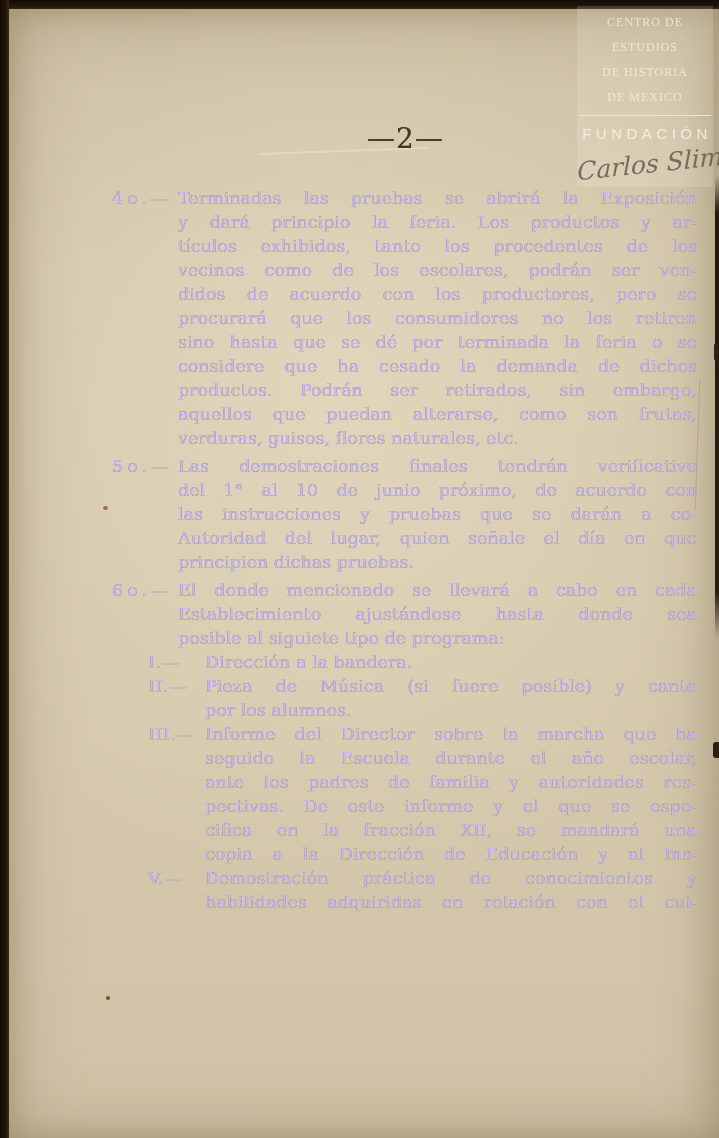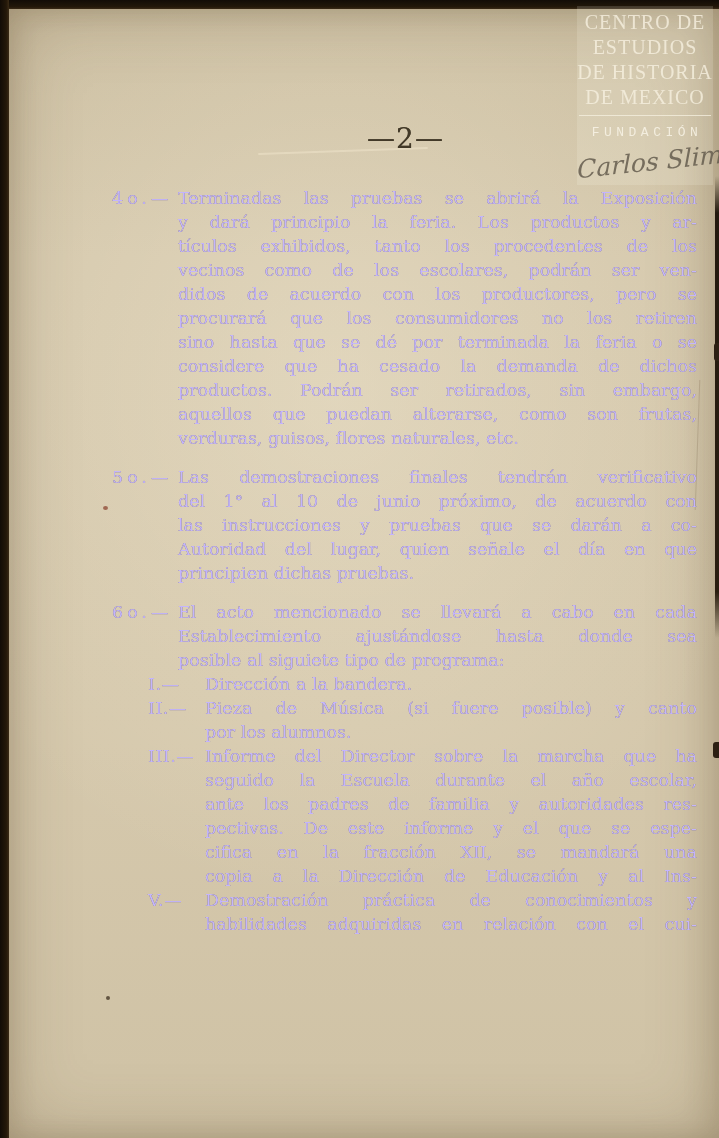--- a/index.html
+++ b/index.html
@@ -46,28 +46,28 @@
   }
 
   
   .watermark { position: absolute; left: 577px; top: 6px; width: 136px; }
   .wm-box {
     background: rgba(255,252,242,0.15);
     padding: 4px 0 2px 0;
   }
   .wm-line {
     font-family: "Liberation Serif", serif;
-    font-size: 20px; line-height: 25px; letter-spacing: 1px;
+    font-size: 12px; line-height: 25px; letter-spacing: 1px;
     color: rgba(246,240,224,0.80);
     text-align: center; white-space: nowrap;
   }
   .wm-rule { border-top: 1px solid rgba(246,240,224,0.75); margin: 5px 2px 0 2px; }
   .wm-foundation {
-    font-family: Liberation Mono, monospace;
-    font-size: 13px; letter-spacing: 4.5px; text-indent: 4px;
+    font-family: Liberation Sans, sans-serif;
+    font-size: 15px; letter-spacing: 4.5px; text-indent: 4px;
     color: rgba(248,243,230,0.85);
     text-align: center; margin-top: 9px; white-space: nowrap;
   }
   .wm-signature {
     font-family: "DejaVu Serif", serif; font-style: italic;
     font-size: 25px; color: rgba(100,92,78,0.85);
     transform: rotate(-6deg) skewX(-6deg);
     text-align: center; margin-top: 8px; padding-bottom: 6px; white-space: nowrap;
   }
 
@@ -76,21 +76,21 @@
     position: absolute; top: 122px; left: 0; width: 719px;
     text-align: center; transform: translateX(46px);
     font-size: 28px; letter-spacing: 1px; color: #423928;
     text-shadow: 0 0 0.6px rgba(66,57,40,0.8);
   }
   .text-block {
     position: absolute; top: 186px; left: 0; width: 719px;
     font-size: 17.5px; line-height: 24px; color: #c4b5fd;
     text-shadow: 0 0 0.6px rgba(62,52,38,0.75);
   }
-  .item.main { margin-left: 178px; width: 519px; margin-top: 15px; }
+  .item.main { margin-left: 178px; width: 519px; margin-top: 4px; }
   .item.main:first-child { margin-top: 0; }
   .item.sub  { margin-left: 205px; width: 492px; }
   .line { text-align: justify; text-align-last: justify; text-justify: inter-word; }
   .line.last { text-align: left; text-align-last: left; }
   .item.main .line.first { margin-left: -66px; }
   .item.sub  .line.first { margin-left: -57px; }
   .marker { display: inline-block; text-align: right; }
   .item.main .marker { width: 66px; letter-spacing: 4px; }
   .item.sub  .marker { width: 57px; letter-spacing: 0.5px; }
 </style>
@@ -137,21 +137,21 @@
       <div class="line last">verduras, guisos, flores naturales, etc.</div>
     </div>
     <div class="item main">
       <div class="line first"><span class="marker">5o.—</span><span>Las demostraciones finales tendrán verificativo</span></div>
       <div class="line">del 1° al 10 de junio próximo, de acuerdo con</div>
       <div class="line">las instrucciones y pruebas que se darán a co-</div>
       <div class="line">Autoridad del lugar, quien señale el día en que</div>
       <div class="line last">principien dichas pruebas.</div>
     </div>
     <div class="item main">
-      <div class="line first"><span class="marker">6o.—</span><span>El acto mencionado se llevará a cabo en cada</span></div>
+      <div class="line first"><span class="marker">6o.—</span><span>El donde mencionado se llevará a cabo en cada</span></div>
       <div class="line">Establecimiento ajustándose hasta donde sea</div>
       <div class="line last">posible al siguiete tipo de programa:</div>
     </div>
     <div class="item sub">
       <div class="line last first"><span class="marker">I.—</span><span>Dirección a la bandera.</span></div>
     </div>
     <div class="item sub">
       <div class="line first"><span class="marker">II.—</span><span>Pieza de Música (si fuere posible) y canto</span></div>
       <div class="line last">por los alumnos.</div>
     </div>

